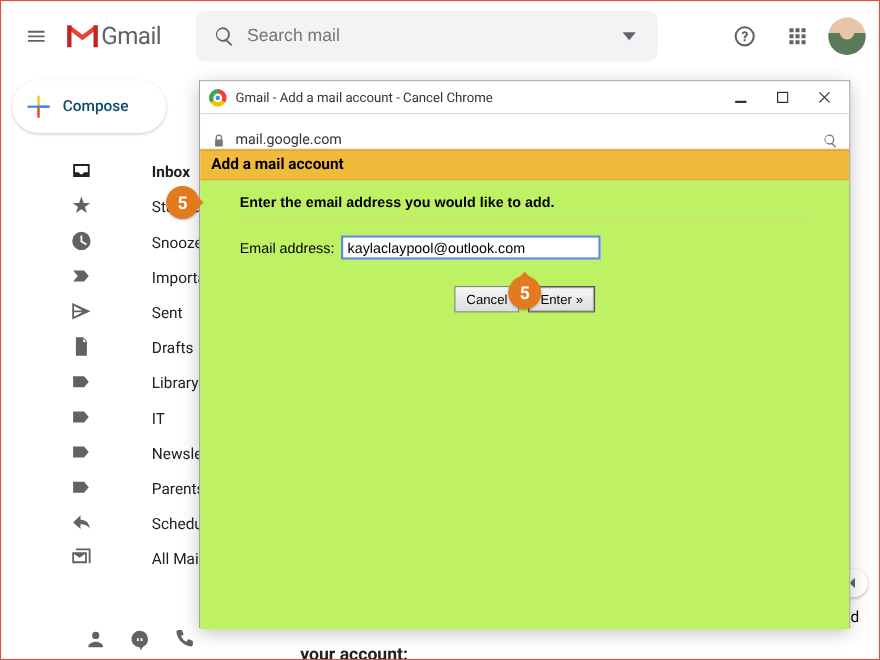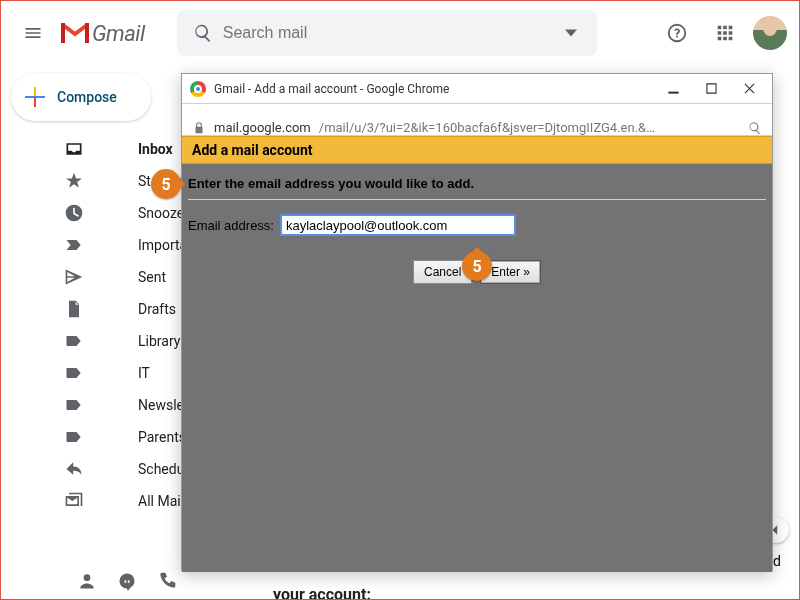--- a/index.html
+++ b/index.html
@@ -21,21 +21,21 @@
     display: flex;
     align-items: center;
     padding: 0 12px;
     gap: 8px;
   }
   .burger {
     width: 40px; height: 40px; display:flex;align-items:center;justify-content:center;
     border-radius:50%; cursor:pointer;
   }
   .burger svg { width:20px; height:20px; fill:#5f6368; }
-  .logo { display:flex;align-items:center;gap:3px;margin-right:24px;font-style:italic; }
+  .logo { display:flex;align-items:center;gap:3px;margin-right:24px; }
   .logo-text { font-size:22px; color:#5f6368; letter-spacing:-0.5px; }
   .searchbar {
     flex:0 0 420px;
     height:46px;
     background:#f1f3f4;
     border-radius:8px;
     display:flex;align-items:center;
     padding:0 6px;
   }
   .searchbar .sicon { width:40px;height:40px;display:flex;align-items:center;justify-content:center; }
@@ -75,21 +75,21 @@
     font-size:14px;color:#0c4a6e;font-weight:500;
   }
   .compose .plus{position:relative;width:20px;height:20px;}
   .compose .plus::before,.compose .plus::after{content:'';position:absolute;background:currentColor;}
   .compose .plus::before{left:9px;top:0;width:2px;height:20px;background:#fbbc04;}
   .compose .plus::after{top:9px;left:0;height:2px;width:20px;background:#4285f4;}
   .compose .plus .r{position:absolute;top:9px;left:10px;width:10px;height:2px;background:#34a853;}
   .compose .plus .b{position:absolute;left:9px;top:10px;width:2px;height:10px;background:#ea4335;}
 
   .navitem{
-    height:32px;display:flex;align-items:center;gap:18px;
+    height:32px;display:flex;align-items:flex-end;gap:18px;
     padding:0 0 0 26px;border-radius:0 16px 16px 0;
     cursor:pointer;font-size:14px;color:#202124;
   }
   .navitem.active{font-weight:700;background:#fce8e6;color:#202124;}
   .navitem.active{background:transparent;font-weight:700;}
   .navitem .nicon{width:20px;height:20px;display:flex;align-items:center;justify-content:center;}
   .navitem .nicon svg{width:20px;height:20px;fill:#5f6368;}
   .navitem.active .nicon svg{fill:#202124;}
   .navitem span{flex:1;}
 
@@ -142,22 +142,22 @@
   .dlg .addr svg{width:14px;height:14px;fill:#777;}
 
   .yellowhead{
     height:28px;background:#f2ba3a;
     border:1px solid #d69a1f;border-left:none;border-right:none;
     padding:0 10px;display:flex;align-items:center;
     font-weight:700;font-size:14px;color:#000;
   }
   .yellowbody{
     height:calc(498px - 30px - 32px - 28px);
-    background:#737373;
-    padding:10px 6px;
+    background:#bef264;
+    padding:10px 36px;
     font-family: Arial, sans-serif;
     font-size:13px;color:#000;
   }
   .yellowbody .instr{font-weight:700;padding:2px 0 8px 0;}
   .yellowbody hr{border:none;border-top:1px solid #e8d289;margin:0 0 14px 0;}
   .frow{display:flex;align-items:center;gap:6px;margin-bottom:24px;}
   .frow label{white-space:nowrap;}
   .frow input{
     width:236px;height:22px;
     border:2px solid #5a8de0;outline:none;
@@ -381,21 +381,21 @@
         <path d="M6 2h4l2 5-3 2a12 12 0 006 6l2-3 5 2v4c0 1-1 2-2 2A18 18 0 014 4c0-1 1-2 2-2z"></path>
       </svg>
   </div>
   <div style="flex:1"></div>
 </div>
 <span style="position:absolute;left:272px;top:584px;font-weight:700;font-size:16px;">your account:</span>
 
 <div class="dlg">
   <div class="title">
     <span class="cfav"></span>
-    <span class="ttext">Gmail - Add a mail account - Google Chrome</span>
+    <span class="ttext">Gmail - Add a mail account - Cancel Chrome</span>
     <div class="wbtn">
         <svg viewBox="0 0 12 12">
           <path d="M1 10h10v1H1z"></path>
         </svg>
       </div>
     <div class="wbtn">
         <svg viewBox="0 0 12 12">
           <path d="M1 1h10v10H1z" fill="none" stroke="#333"></path>
         </svg>
       </div>
@@ -403,21 +403,20 @@
         <svg viewBox="0 0 12 12">
           <path d="M1 1l10 10M11 1L1 11" stroke="#333" fill="none"></path>
         </svg>
       </div>
   </div>
   <div class="addr">
     <svg viewBox="0 0 24 24">
         <path d="M7 10V7a5 5 0 0110 0v3h1v11H6V10h1zm2 0h6V7a3 3 0 00-6 0v3z"></path>
       </svg>
     <span class="urlpart">mail.google.com</span>
-      <span>/mail/u/3/?ui=2&amp;ik=160bacfa6f&amp;jsver=DjtomgIIZG4.en.&amp;…</span>
     <svg class="srch" viewBox="0 0 24 24">
         <path d="M10 2a8 8 0 015.3 13.9l5.4 5.4-1.4 1.4-5.4-5.4A8 8 0 1110 2zm0 2a6 6 0 100 12 6 6 0 000-12z"></path>
       </svg>
   </div>
   <div class="yellowhead">Add a mail account</div>
   <div class="yellowbody">
     <div class="instr">Enter the email address you would like to add.</div>
     <hr>
     <div class="frow">
       <label>Email address:</label>

